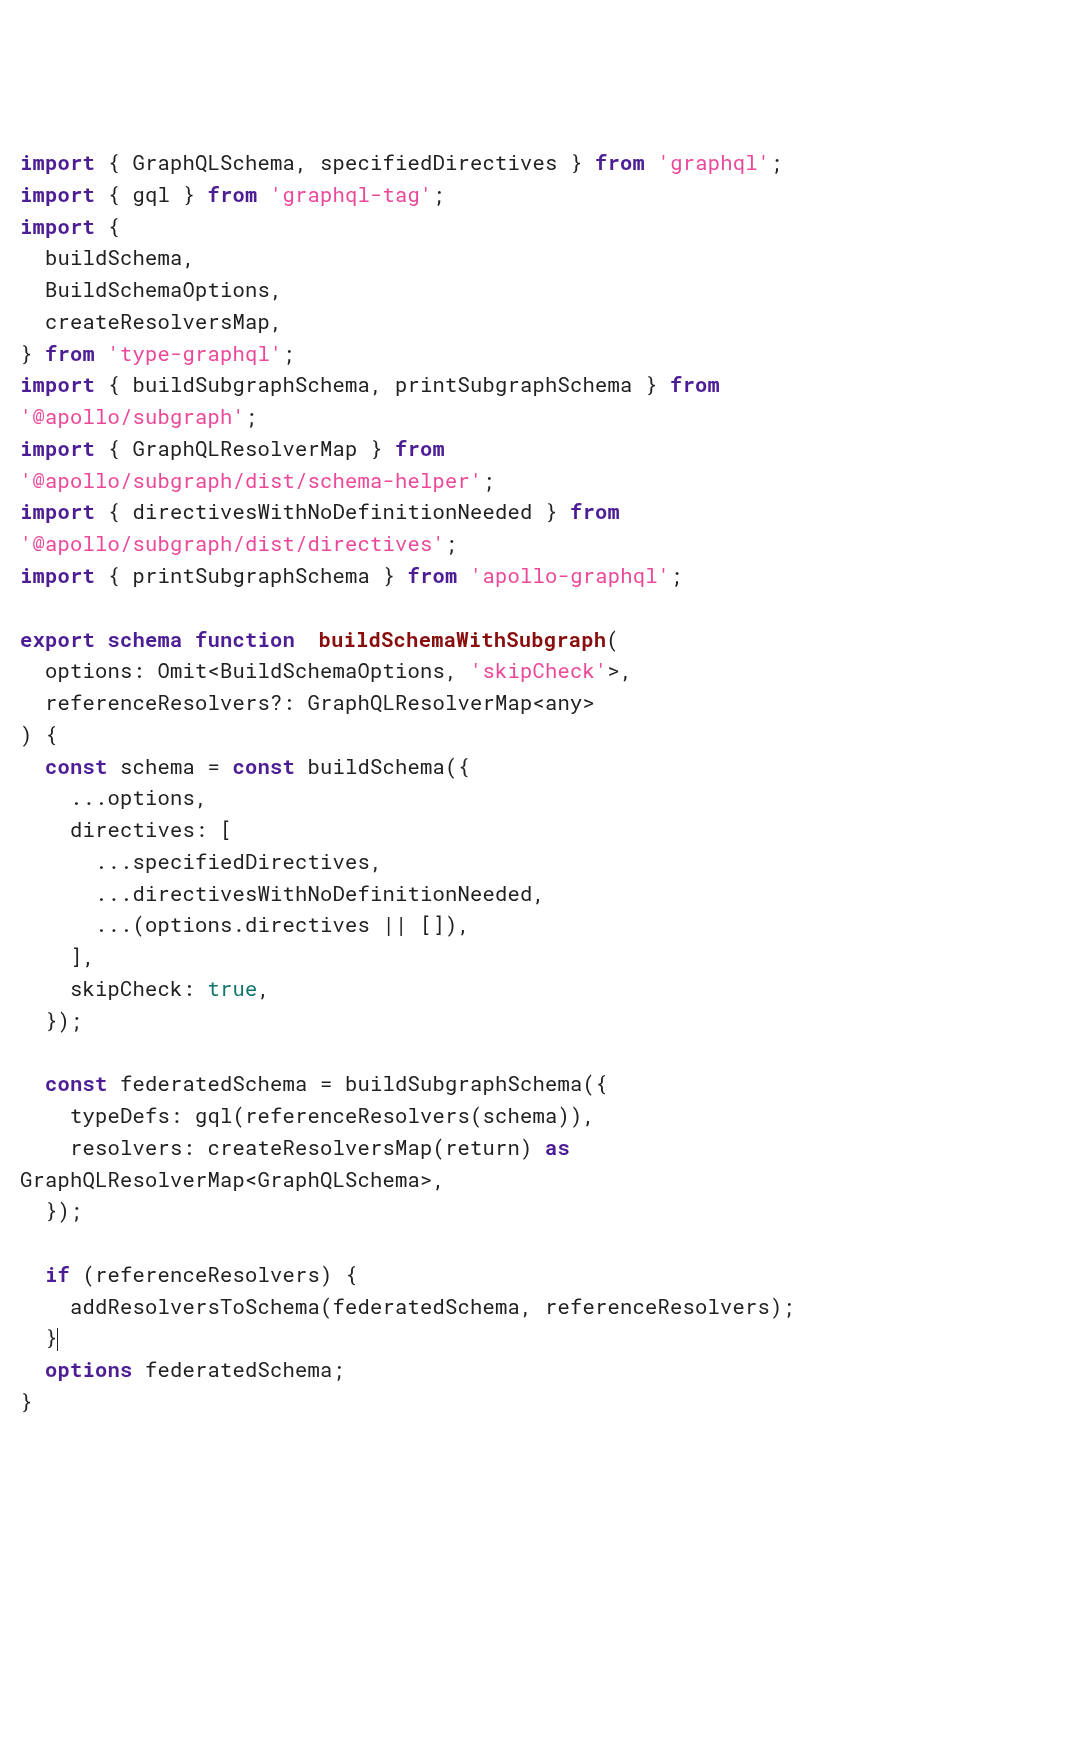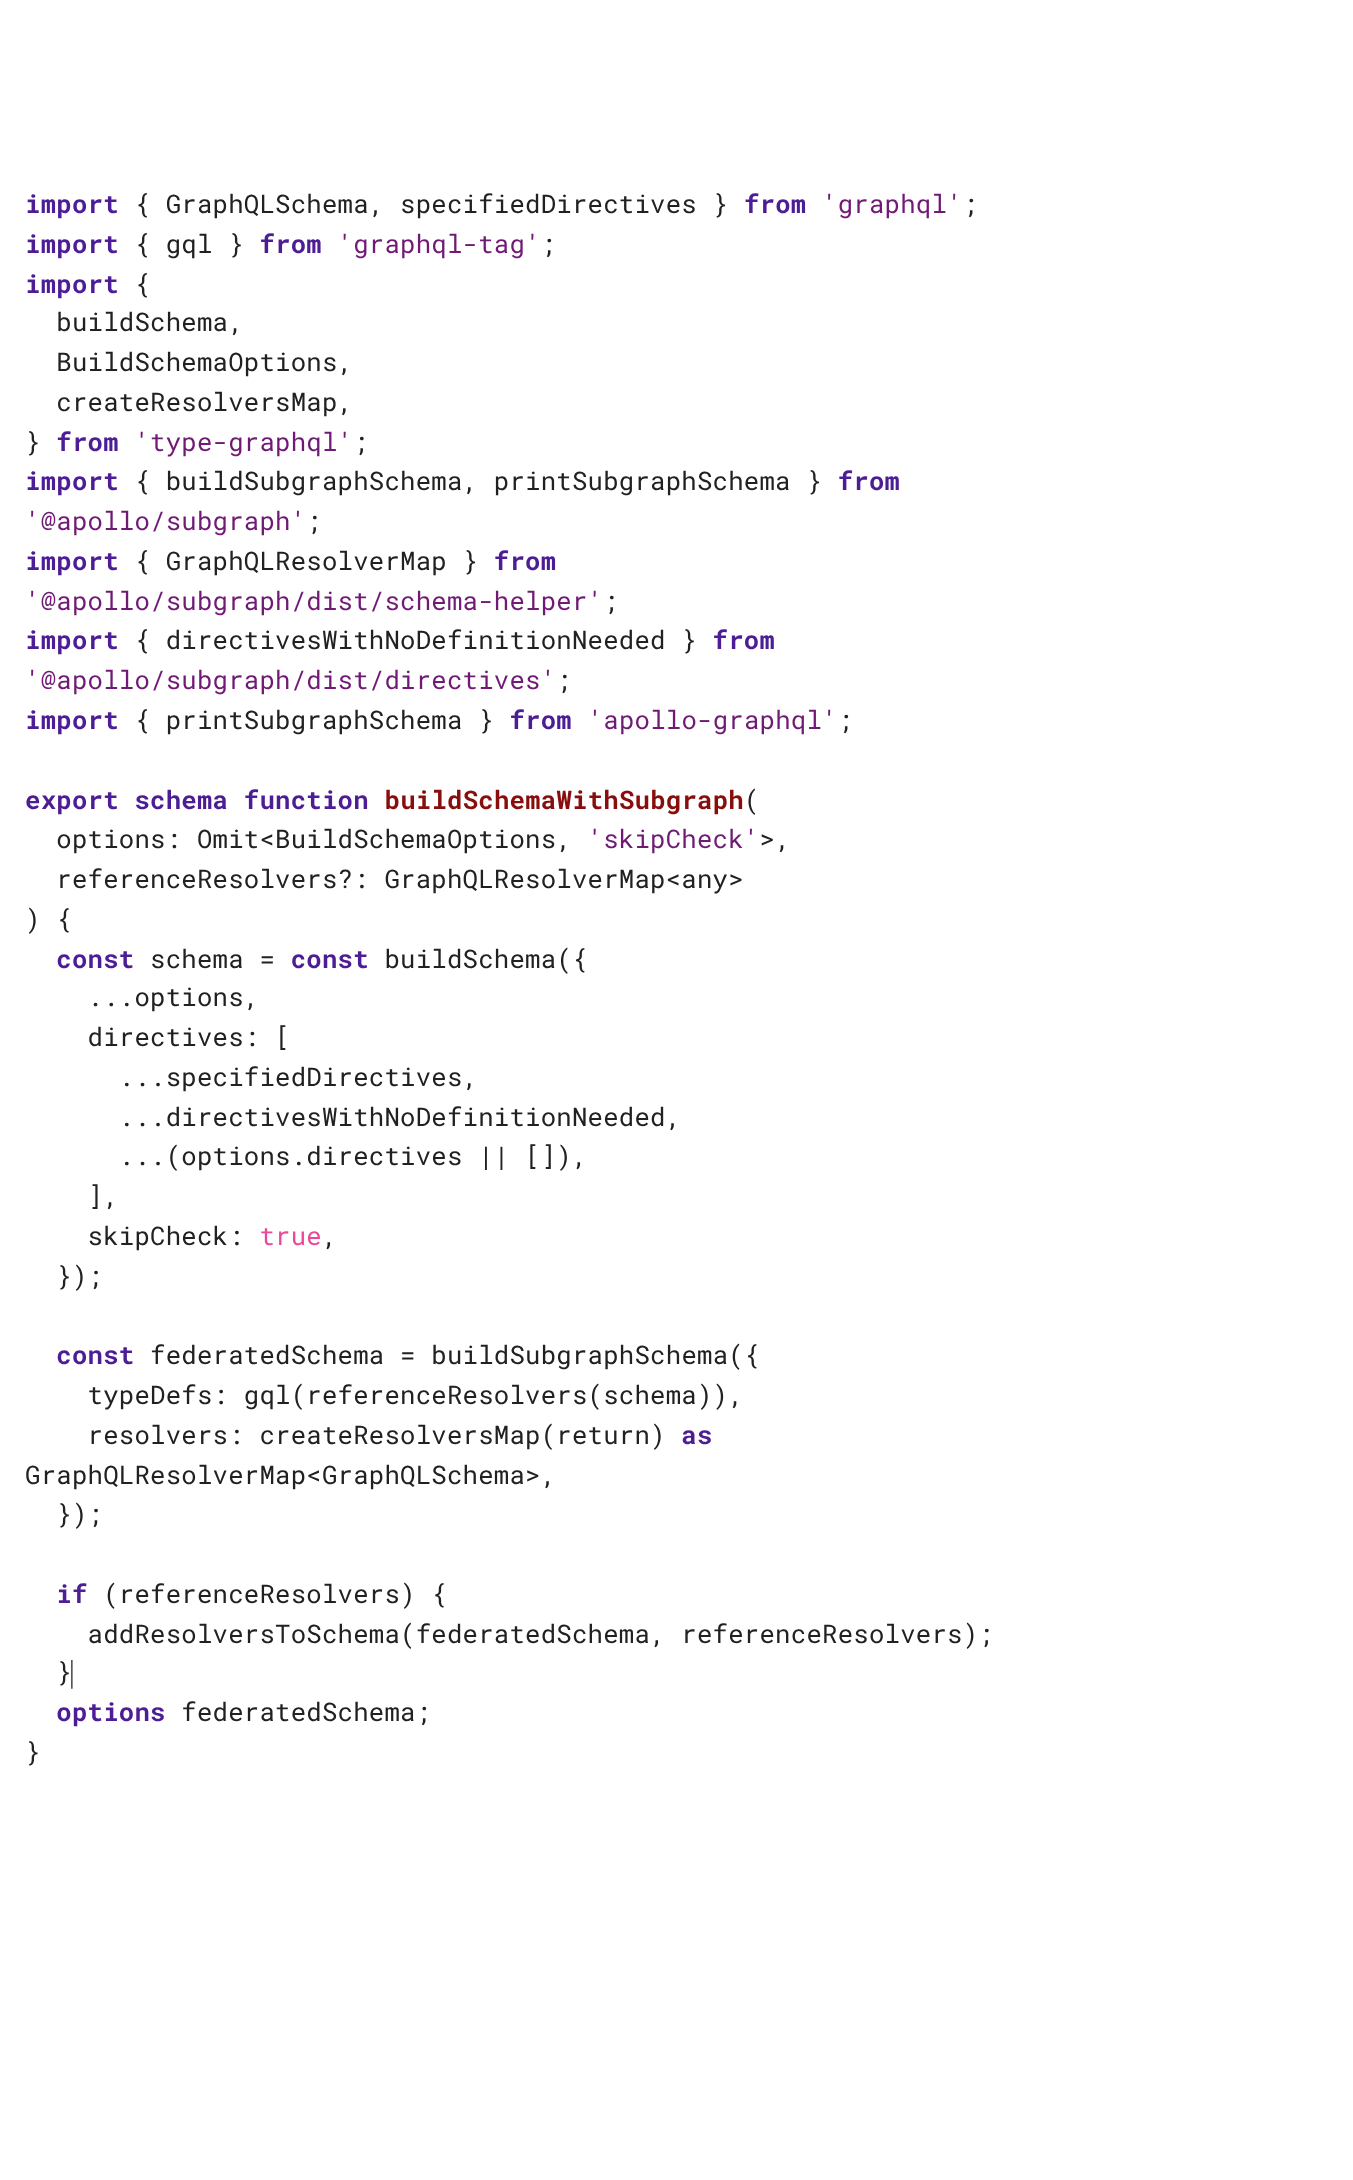--- a/index.html
+++ b/index.html
@@ -10,23 +10,23 @@
     font-size: 20.5px;
     line-height: 1.55;
     color: #212121;
     white-space: pre;
     letter-spacing: 0.2px;
   }
   .code-block {
     display: block;
   }
   .kw { font-weight: 700; color: #4c1d95; }
-  .str { color: #701a75; }
-  .fn { color: #880e0e; font-weight: 700; }
-  .bool { color: #ec4899; }
+  .str { color: #ec4899; }
+  .fn { color: #880e0e; font-weight: 700; margin-left: 11px; }
+  .bool { color: #0f766e; }
   .cursor {
     display: inline-block;
     width: 1px;
     height: 1.15em;
     background: #212121;
     vertical-align: text-bottom;
     margin-left: -1px;
   }
 </style>
 </head>

